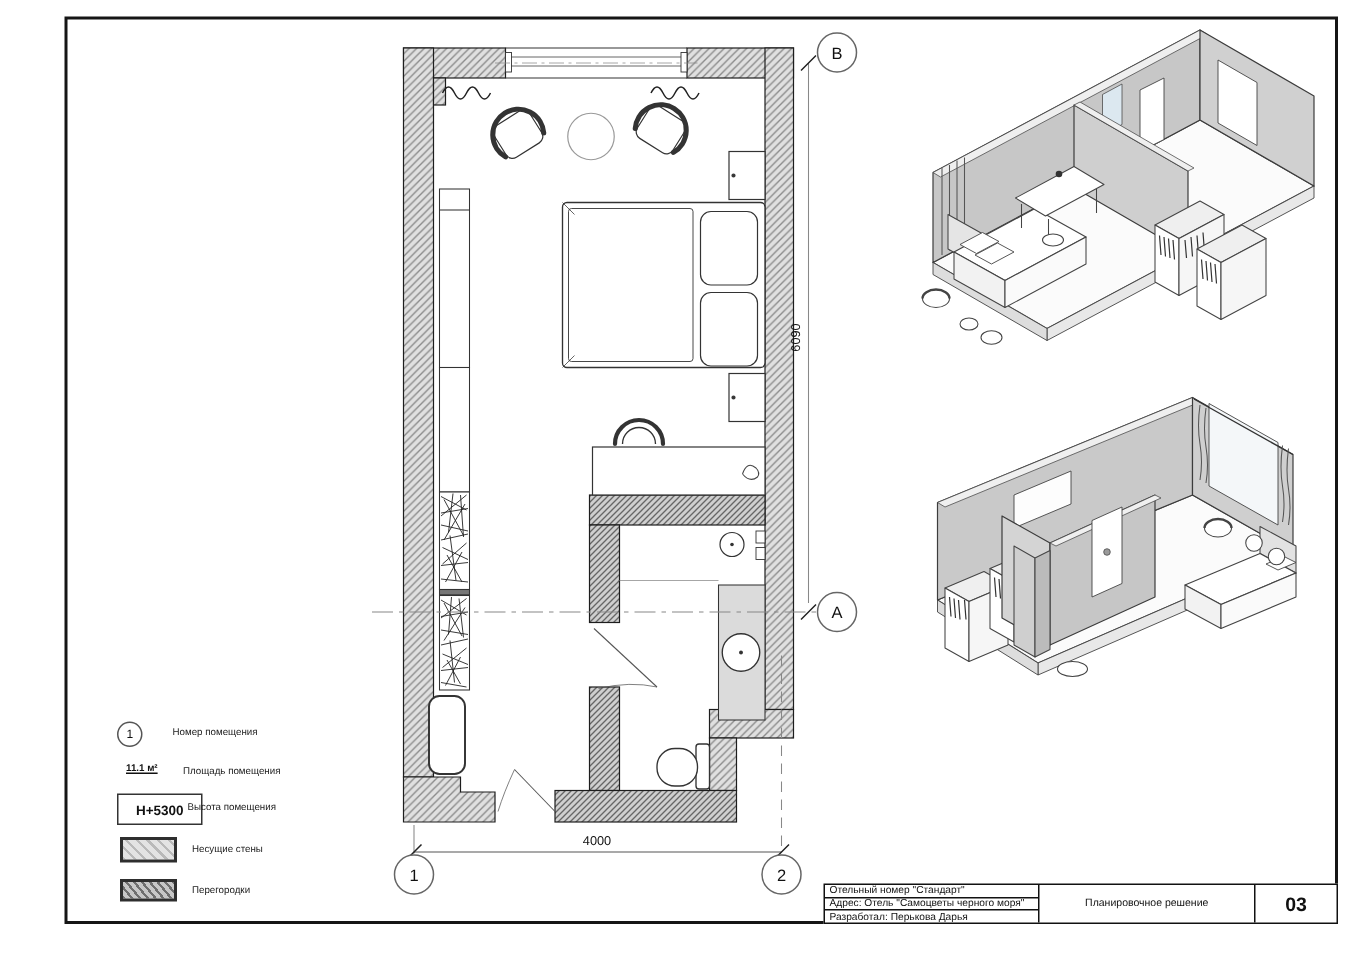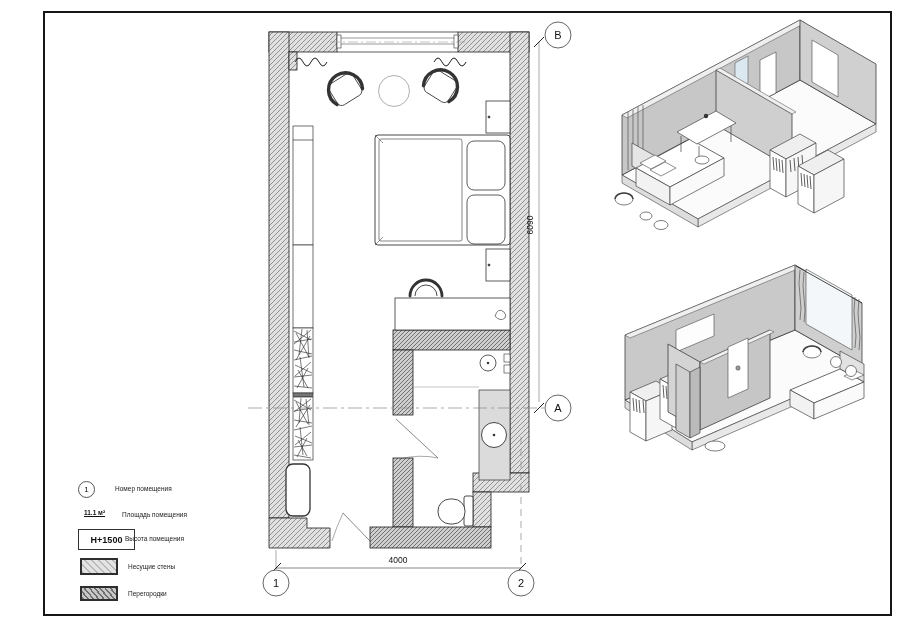--- a/index.html
+++ b/index.html
@@ -266,23 +266,32 @@
     </g>
   </svg>
 
   <div>
     <div class="lg-circle">1</div>
     <div class="lg" style="left:115px;top:485px">Номер помещения</div>
 
     <div class="lg-area">11.1 м²</div>
     <div class="lg" style="left:122px;top:511px">Площадь помещения</div>
 
-    <div class="lg-hbox">Н+1500</div>
+    <div class="lg-hbox">Н+5300</div>
     <div class="lg" style="left:125px;top:535px">Высота помещения</div>
 
     <div class="sw sw1"></div>
     <div class="lg" style="left:128px;top:563px">Несущие стены</div>
 
     <div class="sw sw2"></div>
     <div class="lg" style="left:128px;top:590px">Перегородки</div>
   </div>
 
+  <div class="tb">
+    <div class="tb-left">
+      <div>Отельный номер "Стандарт"</div>
+      <div>Адрес:  Отель "Самоцветы черного моря"</div>
+      <div>Разработал: Перькова Дарья</div>
+    </div>
+    <div class="tb-mid">Планировочное решение</div>
+    <div class="tb-num">03</div>
+  </div>
 </div>
 
 </body></html>

